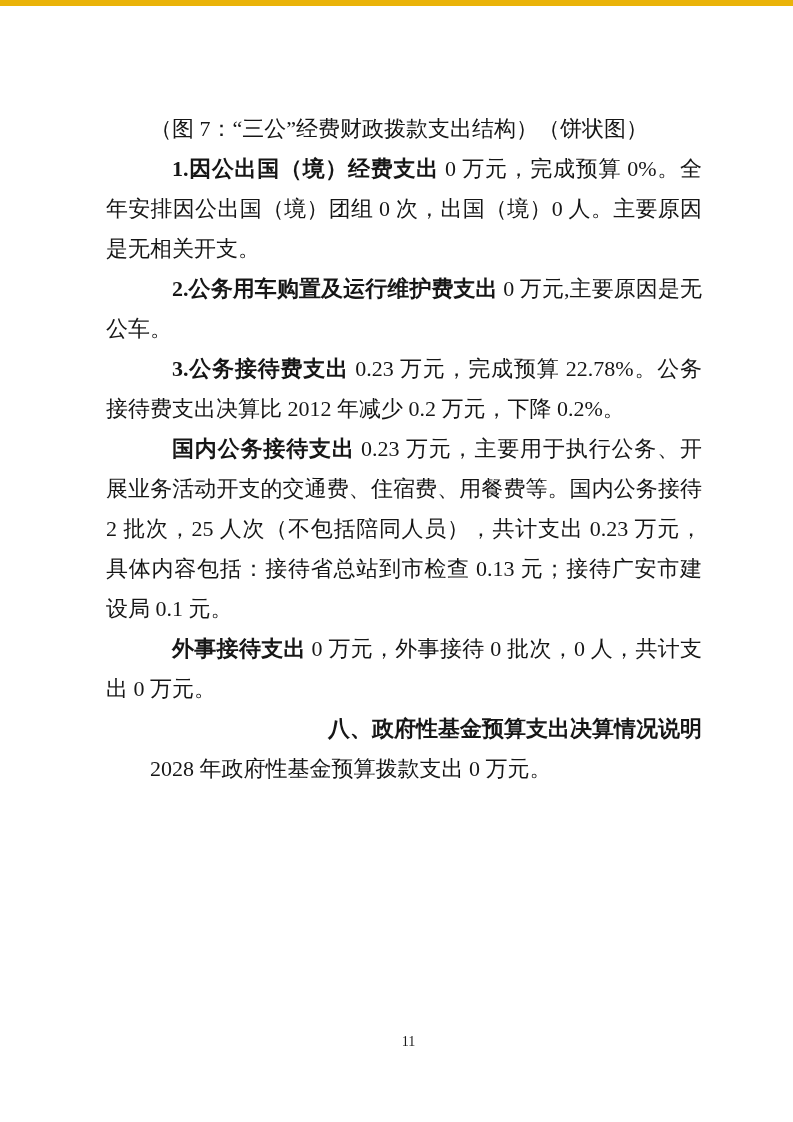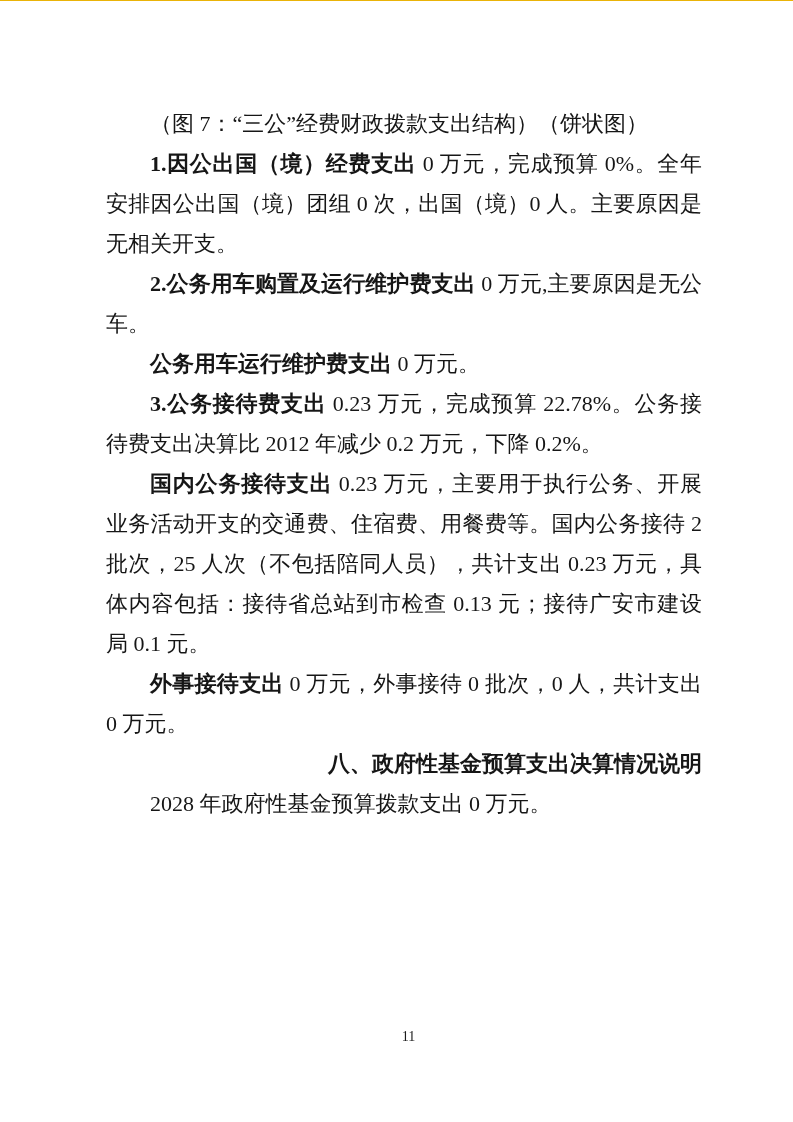--- a/index.html
+++ b/index.html
@@ -5,21 +5,21 @@
   html, body {
     margin: 0;
     padding: 0;
     background: #ffffff;
   }
   .page {
     position: relative;
     width: 793px;
     height: 1122px;
     background: #ffffff;
-    border-top: 1px solid #eab308;
+    border-top: 6px solid #eab308;
     overflow: hidden;
     box-sizing: border-box;
   }
   .content {
     position: absolute;
     top: 103px;
     left: 106px;
     width: 596px;
   }
   .content p {
@@ -33,20 +33,21 @@
     text-indent: 2em;
     word-break: break-all;
   }
   .content p.heading {
     font-family: "Liberation Sans", sans-serif;
     font-weight: 700;
     text-align: right;
   }
   .content span.b {
     font-weight: 700;
+    margin-left: 22px;
   }
   .footer {
     position: absolute;
     top: 1026px;
     left: 0;
     width: 793px;
     text-align: center;
     margin-left: 12px;
   }
   .page-number {
@@ -57,21 +58,20 @@
   }
 </style>
 </head>
 <body>
 
 <main class="page">
   <section class="content" id="paragraph-container">
       <p class="caption"><span>（图 7：“三公”经费财政拨款支出结构）（饼状图）</span></p>
       <p class="body"><span class="b">1.因公出国（境）经费支出</span><span> 0 万元，完成预算 0%。全年安排因公出国（境）团组 0 次，出国（境）0 人。主要原因是无相关开支。</span></p>
       <p class="body"><span class="b">2.公务用车购置及运行维护费支出</span><span> 0 万元,主要原因是无公车。</span></p>
-      <p class="body"><span class="b">公务用车运行维护费支出</span><span> 0 万元。</span></p>
       <p class="body"><span class="b">3.公务接待费支出</span><span> 0.23 万元，完成预算 22.78%。公务接待费支出决算比 2012 年减少 0.2 万元，下降 0.2%。</span></p>
       <p class="body"><span class="b">国内公务接待支出</span><span> 0.23 万元，主要用于执行公务、开展业务活动开支的交通费、住宿费、用餐费等。国内公务接待 2 批次，25 人次（不包括陪同人员），共计支出 0.23 万元，具体内容包括：接待省总站到市检查 0.13 元；接待广安市建设局 0.1 元。</span></p>
       <p class="body"><span class="b">外事接待支出</span><span> 0 万元，外事接待 0 批次，0 人，共计支出 0 万元。</span></p>
       <p class="heading"><span class="b">八、政府性基金预算支出决算情况说明</span></p>
       <p class="body"><span>2028 年政府性基金预算拨款支出 0 万元。</span></p>
     </section>
   <footer class="footer">
     <span class="page-number">11</span>
   </footer>
 </main>

